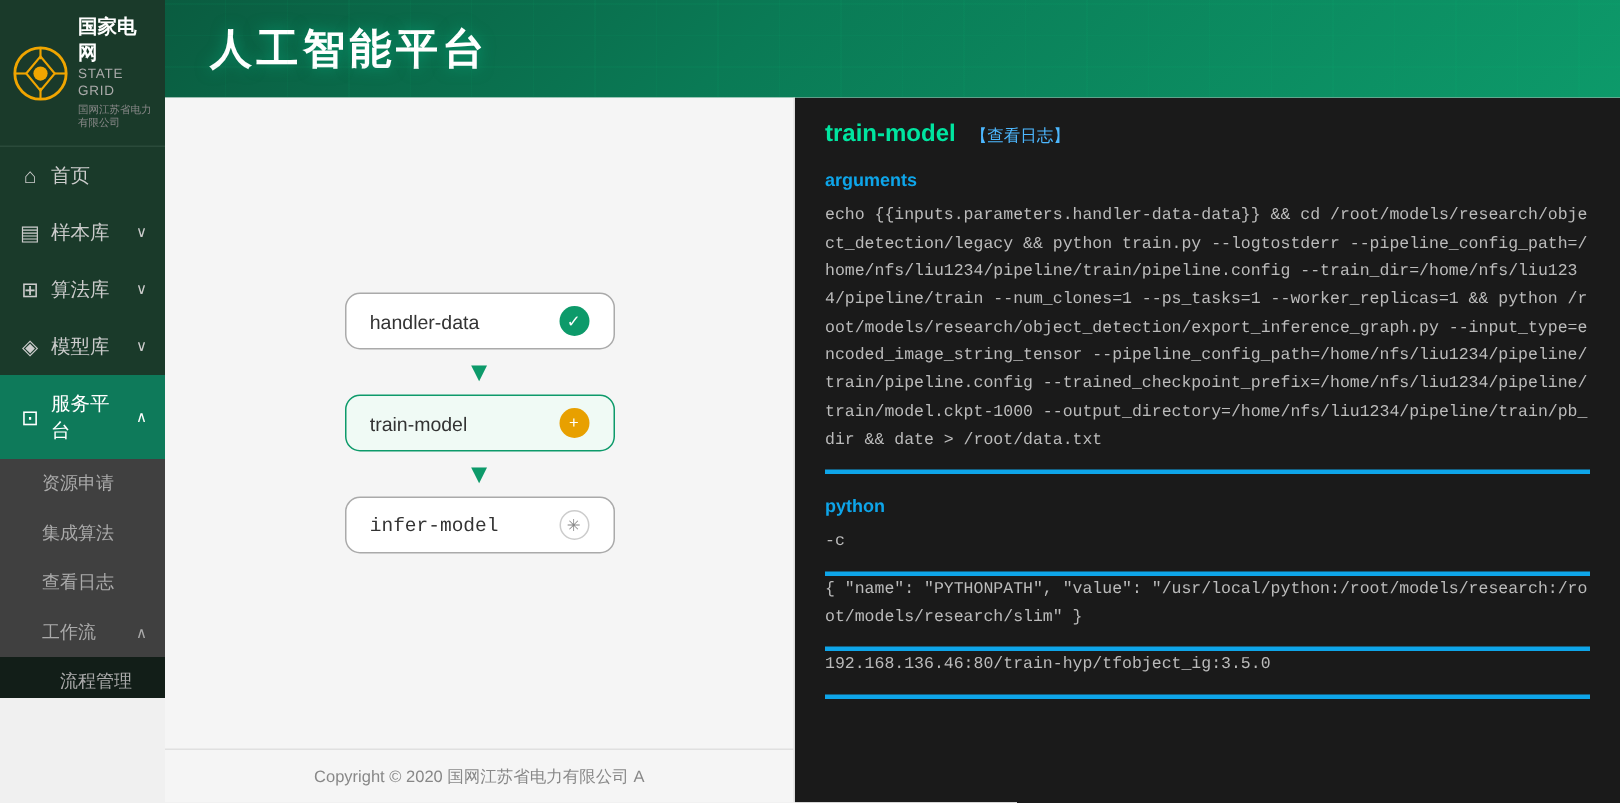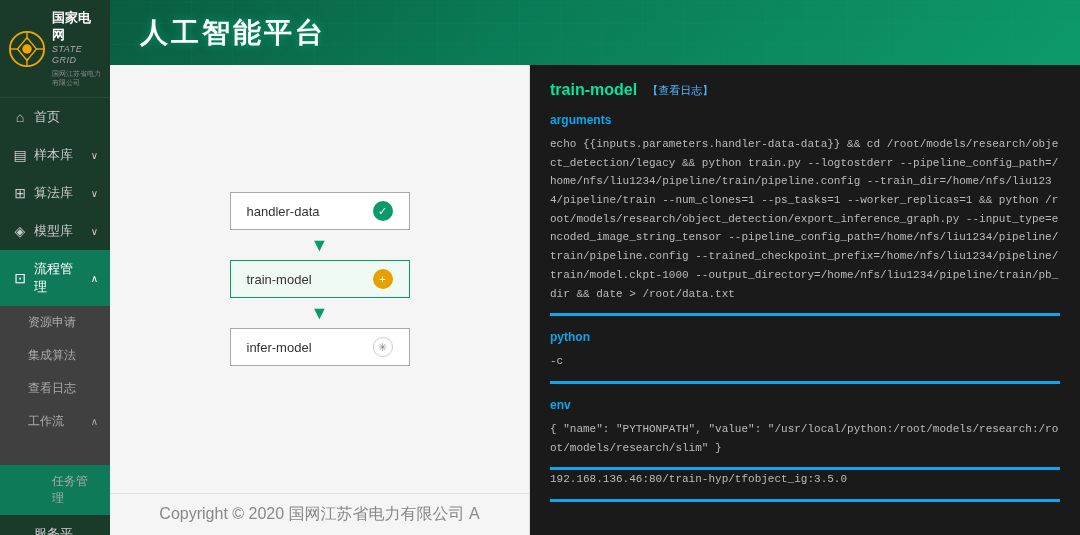--- a/index.html
+++ b/index.html
@@ -6,21 +6,21 @@
     body { width: 1080px; height: 535px; font-family: 'Microsoft YaHei', Arial, sans-serif; display: flex; overflow: hidden; background: #f0f0f0; }
 
     
     .sidebar {
       width: 110px;
       min-width: 110px;
       background: #1a3a2a;
       display: flex;
       flex-direction: column;
       color: #ccc;
-      height: 535px;
+      height: 465px;
       overflow: hidden;
     }
     .sidebar-logo {
       background: #1a3a2a;
       padding: 10px 8px;
       display: flex;
       align-items: center;
       gap: 6px;
       border-bottom: 1px solid #2a4a3a;
     }
@@ -28,21 +28,21 @@
       width: 38px;
       height: 38px;
       flex-shrink: 0;
     }
     .logo-text {
       font-size: 10px;
       color: #ddd;
       line-height: 1.3;
     }
     .logo-text .cn { font-size: 13px; font-weight: bold; color: #fff; }
-    .logo-text .en { font-size: 9px; color: #aaa; letter-spacing: 0.5px; font-style: italic; }
+    .logo-text .en { font-size: 9px; color: #aaa; letter-spacing: 0.5px; }
     .logo-text .sub { font-size: 8px; color: #999; }
 
     .sidebar-menu { flex: 1; overflow-y: auto; }
     .sidebar-menu::-webkit-scrollbar { width: 0; }
 
     .menu-item {
       display: flex;
       align-items: center;
       padding: 10px 12px;
       cursor: pointer;
@@ -117,21 +117,21 @@
       justify-content: center;
       padding: 20px;
       gap: 0;
     }
     .pipeline-node {
       display: flex;
       align-items: center;
       justify-content: space-between;
       border: 1.5px solid #aaa;
       background: #fff;
-      border-radius: 0;
+      border-radius: 10px;
       padding: 8px 16px;
       width: 180px;
       font-size: 13px;
       color: #333;
       position: relative;
       cursor: pointer;
     }
     .pipeline-node.selected {
       border-color: #0d9a6a;
       background: #f0faf5;
@@ -152,21 +152,21 @@
       display: flex;
       align-items: center;
       justify-content: center;
       height: 30px;
       color: #0d9a6a;
       font-size: 18px;
     }
     .pipeline-footer {
       text-align: center;
       padding: 10px;
-      font-size: 16px;
+      font-size: 11px;
       color: #888;
       border-top: 1px solid #e0e0e0;
     }
 
     
     .right-panel {
       flex: 1;
       background: #1a1a1a;
       color: #ccc;
       overflow-y: auto;
@@ -259,38 +259,41 @@
     </div>
 
     <div class="menu-item">
       <span class="menu-icon">◈</span>
       <span class="menu-label">模型库</span>
       <span class="menu-arrow">∨</span>
     </div>
 
     <div class="menu-item active">
       <span class="menu-icon">⊡</span>
-      <span class="menu-label">流程管理</span>
+      <span class="menu-label">服务平台</span>
       <span class="menu-arrow">∧</span>
     </div>
     <div class="submenu">
       <div class="menu-item">
         <span class="menu-label">资源申请</span>
       </div>
       <div class="menu-item">
         <span class="menu-label">集成算法</span>
       </div>
       <div class="menu-item">
         <span class="menu-label">查看日志</span>
       </div>
       <div class="menu-item">
         <span class="menu-label">工作流</span>
         <span class="menu-arrow">∧</span>
       </div>
       <div style="background:#121e18;">
+        <div class="menu-item" style="padding-left:40px;">
+          <span class="menu-label">流程管理</span>
+        </div>
         <div class="menu-item active" style="padding-left:52px;margin-top:27px;">
           <span class="menu-label">任务管理</span>
         </div>
       </div>
     </div>
 
     <div class="menu-item">
       <span class="menu-icon">▦</span>
       <span class="menu-label">服务平台</span>
       <span class="menu-arrow">∨</span>
@@ -319,21 +322,21 @@
         <div class="pipeline-arrow">▼</div>
 
         <div class="pipeline-node selected">
           <span style="font-size:13px;">train-model</span>
           <div class="node-icon plus">+</div>
         </div>
 
         <div class="pipeline-arrow">▼</div>
 
         <div class="pipeline-node">
-          <span style="font-size:13px;">infer-model</span>
+          <span style="font-size:13px;font-family:Liberation Mono, monospace;">infer-model</span>
           <div class="node-icon spin">✳</div>
         </div>
       </div>
 
       <div class="pipeline-footer">
         <span>Copyright © 2020  国网江苏省电力有限公司 A</span>
       </div>
     </div>
 
     <div class="right-panel">
@@ -343,21 +346,20 @@
       </div>
 
       <div class="section-label">arguments</div>
       <div class="section-content">echo {{inputs.parameters.handler-data-data}} &amp;&amp; cd /root/models/research/object_detection/legacy &amp;&amp; python train.py --logtostderr --pipeline_config_path=/home/nfs/liu1234/pipeline/train/pipeline.config --train_dir=/home/nfs/liu1234/pipeline/train --num_clones=1 --ps_tasks=1 --worker_replicas=1 &amp;&amp; python /root/models/research/object_detection/export_inference_graph.py --input_type=encoded_image_string_tensor --pipeline_config_path=/home/nfs/liu1234/pipeline/train/pipeline.config --trained_checkpoint_prefix=/home/nfs/liu1234/pipeline/train/model.ckpt-1000 --output_directory=/home/nfs/liu1234/pipeline/train/pb_dir &amp;&amp; date &gt; /root/data.txt</div>
 
       <div class="section-label">python</div>
       <div class="section-content">
         <div>-c</div>
       </div>
 
-      <div class="section-label">env</div>
       <div class="section-content">{ "name": "PYTHONPATH", "value": "/usr/local/python:/root/models/research:/root/models/research/slim" }</div>
 
       <div class="section-content">192.168.136.46:80/train-hyp/tfobject_ig:3.5.0</div>
 
     </div>
 
   </div>
 </div>
 
 </body></html>

